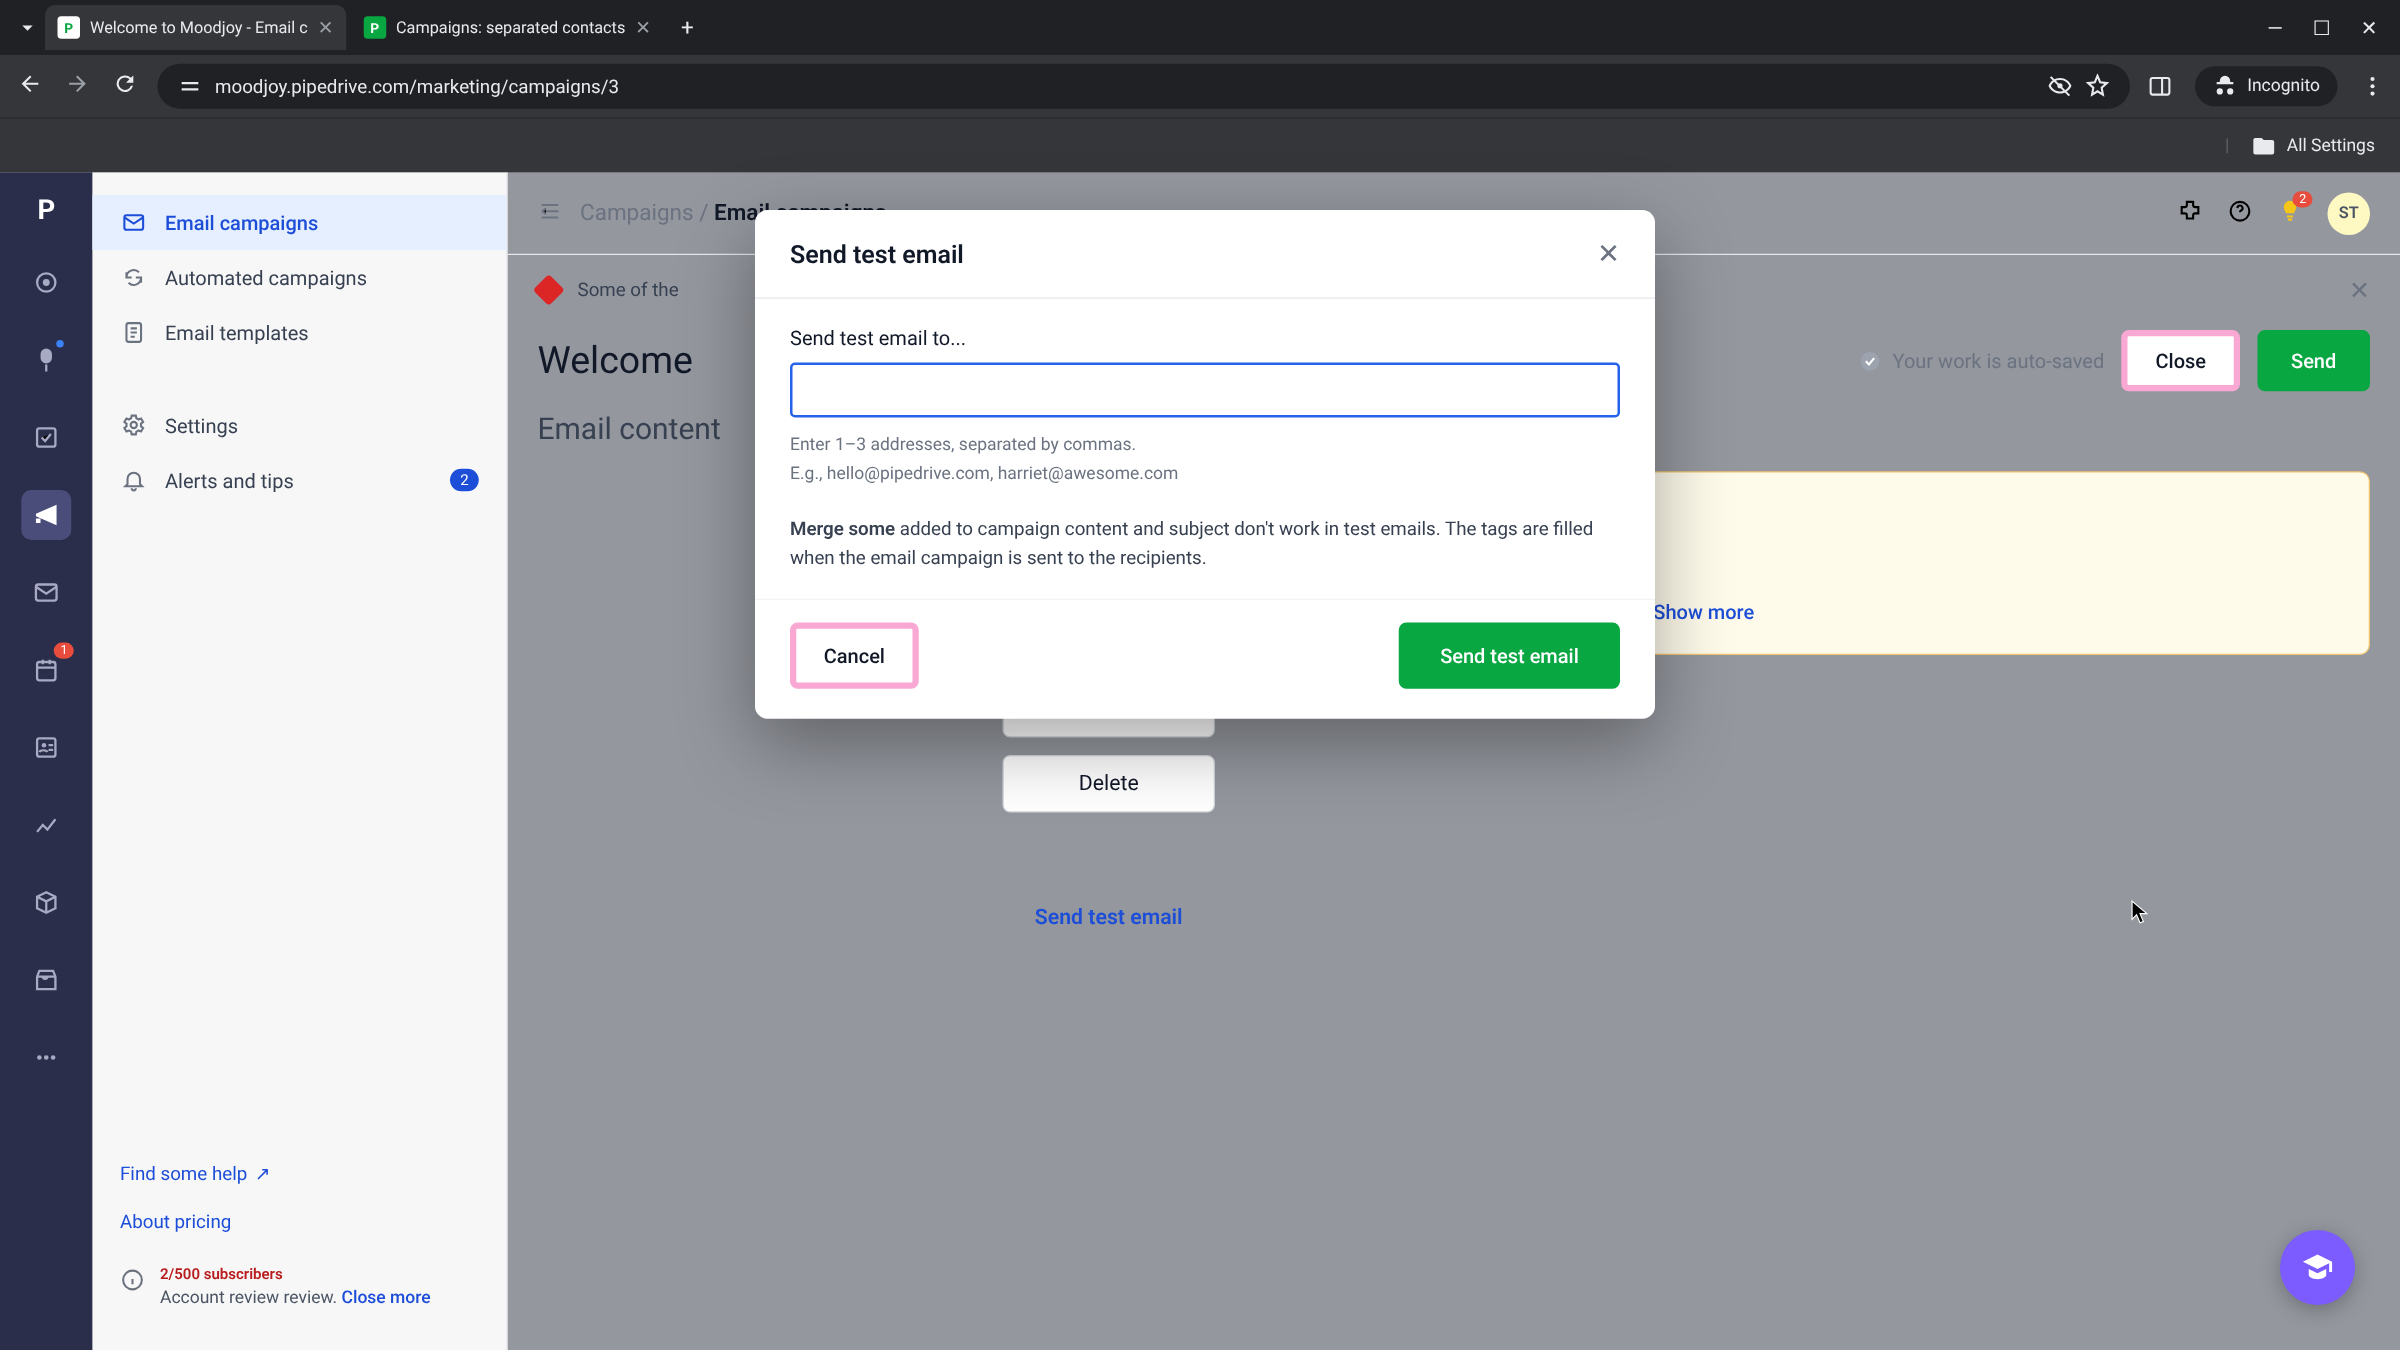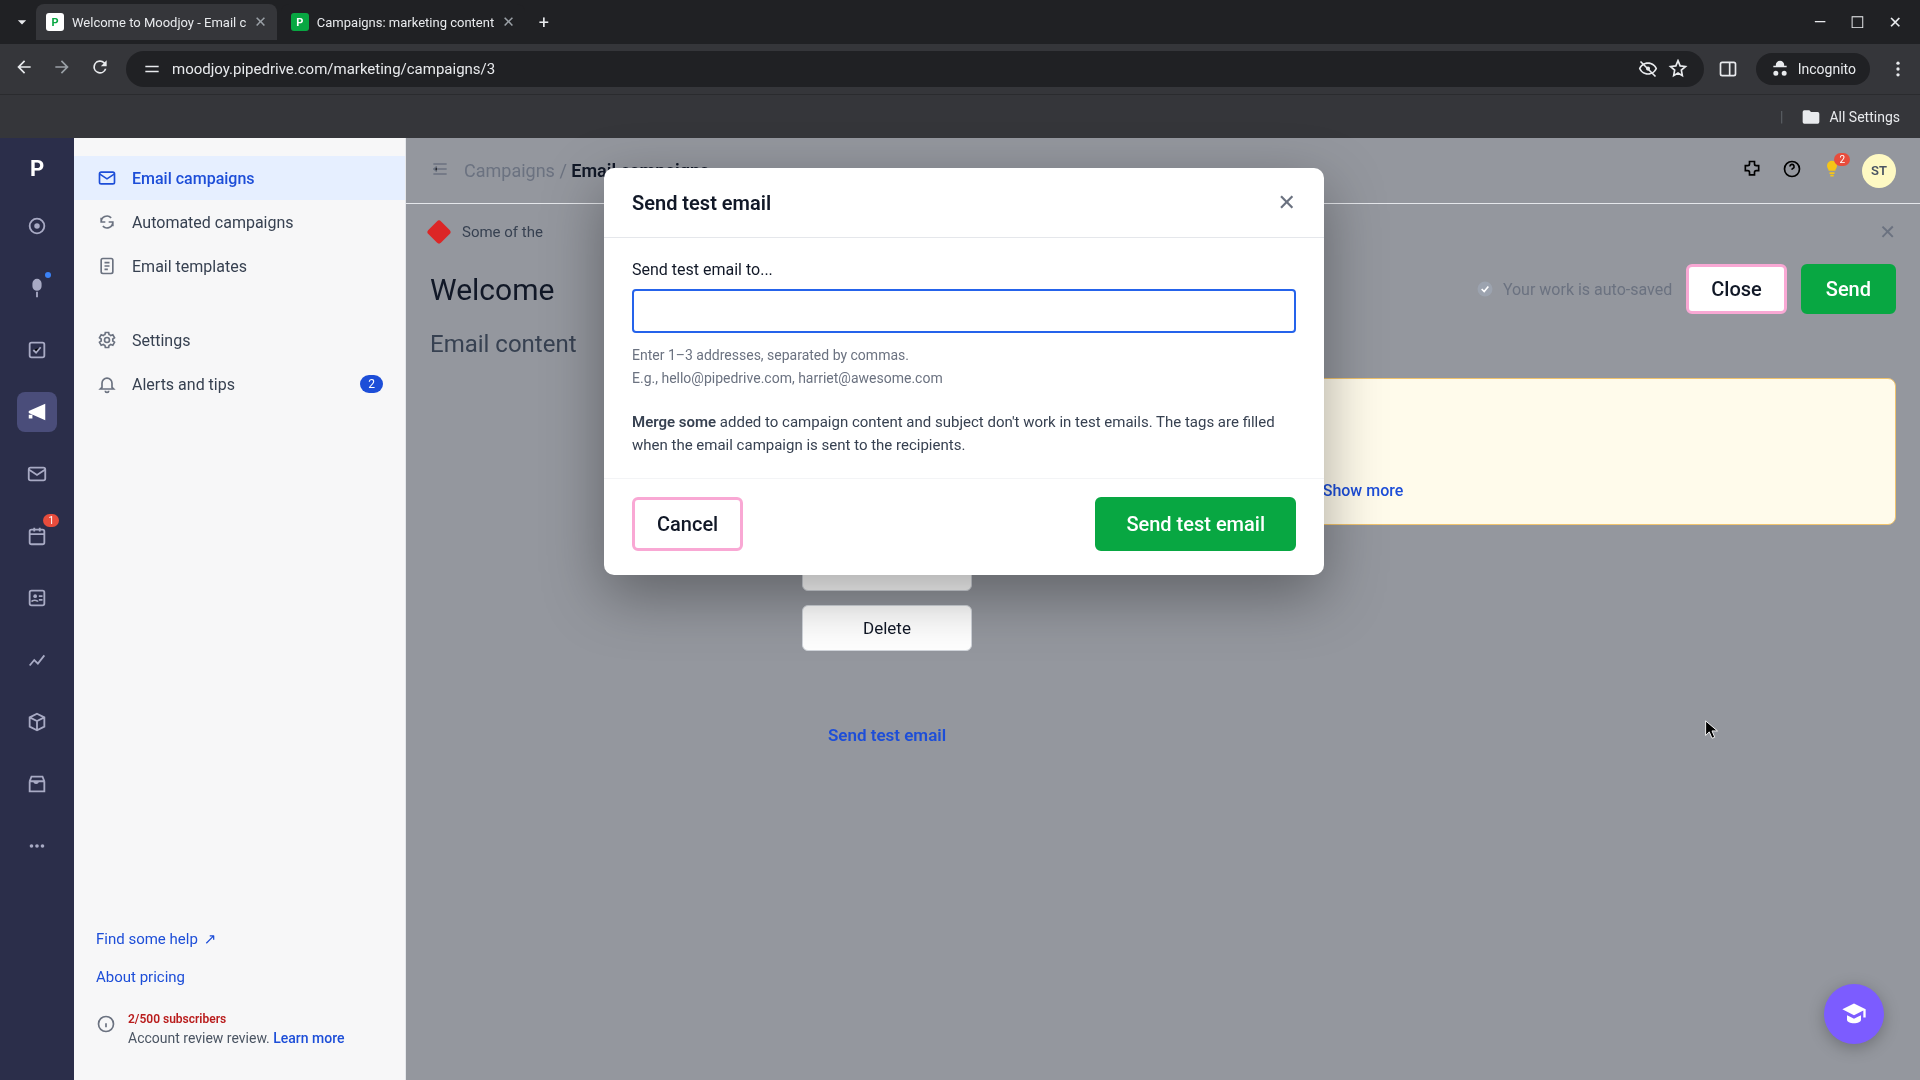--- a/index.html
+++ b/index.html
@@ -64,21 +64,21 @@
 .avatar { width:34px; height:34px; border-radius:50%; background:#fef9c3; display:flex; align-items:center; justify-content:center; font-size:13px; font-weight:600; color:#4b5563; }
 
 .alert-bar { display:flex; align-items:center; padding:16px 24px; gap:14px; font-size:15px; color:#374151; }
 .alert-diamond { width:18px; height:18px; background:#dc2626; transform:rotate(45deg); border-radius:3px; }
 .alert-close { margin-left:auto; color:#6b7280; font-size:20px; }
 
 .content-header { display:flex; align-items:center; padding:4px 24px 16px 24px; }
 .content-title { font-size:30px; font-weight:400; color:#111827; }
 .content-sub { font-size:24px; color:#374151; padding:0 24px 20px 24px; }
 .autosave { display:flex; align-items:center; gap:8px; color:#6b7280; font-size:16px; margin-left:auto; }
-.btn { padding:10px 22px; border-radius:6px; font-size:20px; font-weight:500; border:3px solid #f9a8d4; background:#fff; color:#111827; margin-left:14px; }
+.btn { padding:10px 22px; border-radius:6px; font-size:16px; font-weight:500; border:5px solid #f9a8d4; background:#fff; color:#111827; margin-left:14px; }
 .btn.primary { background:#08a742; color:#fff; border-color:#08a742; }
 
 .warning-card { margin:0 24px 20px 396px; border:1px solid #f0c36d; background:#fffbeb; border-radius:8px; padding:24px 28px; }
 .warning-text { font-size:17px; color:#374151; }
 .warning-text b { font-weight:600; }
 .check-row { display:flex; align-items:center; gap:12px; margin-top:20px; font-size:16px; color:#374151; }
 .x-icon { color:#ca8a04; font-weight:bold; }
 .show-more { color:#1d4ed8; font-weight:500; margin-top:18px; display:flex; align-items:center; gap:8px; font-size:16px; justify-content:center; }
 
 .preview-row { display:flex; gap:30px; padding:0 24px 0 396px; }
@@ -125,21 +125,21 @@
         <path fill="currentColor" d="M7 10l5 5 5-5z"></path>
       </svg>
   </div>
   <div class="tab">
     <span class="favicon">P</span>
     <span class="tab-title">Welcome to Moodjoy - Email c</span>
     <span class="tab-close">✕</span>
   </div>
   <div class="tab inactive">
     <span class="favicon green">P</span>
-    <span class="tab-title">Campaigns: marketing content</span>
+    <span class="tab-title">Campaigns: separated contacts</span>
     <span class="tab-close">✕</span>
   </div>
   <div class="new-tab">+</div>
   <div class="window-controls">
     <span>—</span>
     <span>☐</span>
     <span>✕</span>
   </div>
 </div>
 
@@ -326,21 +326,21 @@
     </div>
     <div class="panel-bottom">
       <span class="info-icon"><svg viewBox="0 0 24 24">
             <circle cx="12" cy="12" r="9" fill="none" stroke="currentColor" stroke-width="2"></circle>
             <path stroke="currentColor" stroke-width="2" d="M12 8v.01M12 11v5"></path>
           </svg></span>
       <div>
         <div class="sub-info">2/500 subscribers</div>
         <div class="sub-desc">
           <span>Account review review.</span>
-          <span class="learn">Learn more</span>
+          <span class="learn">Close more</span>
         </div>
       </div>
     </div>
   </div>
 
   <div class="main">
     <div class="top-bar">
       <span class="menu-toggle"><svg viewBox="0 0 24 24">
             <path stroke="currentColor" stroke-width="2" d="M4 6h16M4 12h16M4 18h16"></path>
             <path stroke="currentColor" stroke-width="2" d="M8 9l-3 3 3 3"></path>

